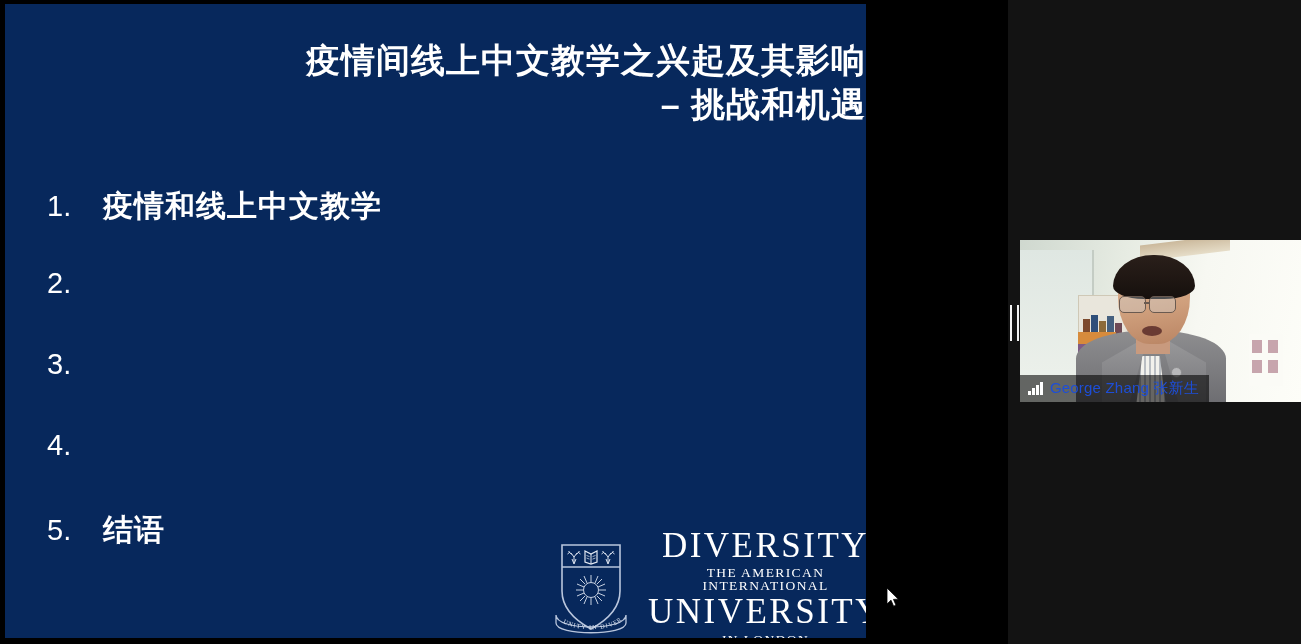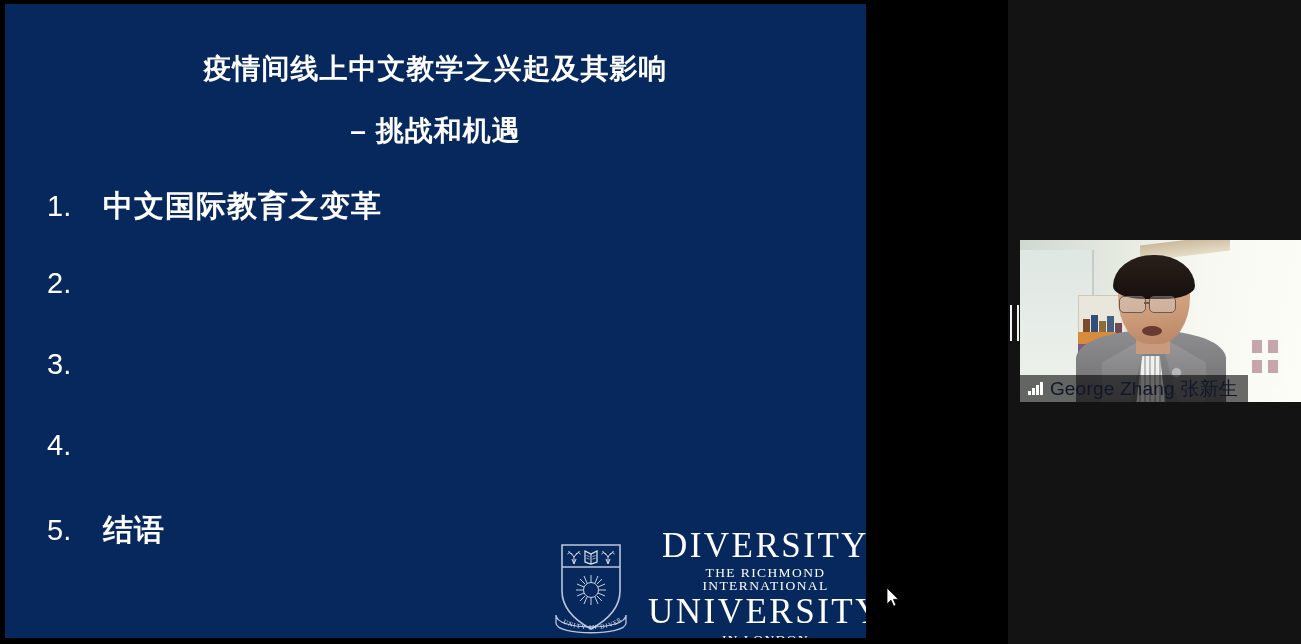--- a/index.html
+++ b/index.html
@@ -48,25 +48,25 @@
     height: 634px;
     background: #07285c;
     overflow: hidden;
   }
 
   .slide-title {
     position: absolute;
     left: 0;
     top: 34px;
     width: 861px;
-    text-align: center;
+    text-align: right;
     color: #ffffff;
-    font-size: 28px;
+    font-size: 34px;
     font-weight: bold;
-    line-height: 62px;
+    line-height: 44px;
     letter-spacing: 1px;
     white-space: pre-line;
   }
 
   .agenda {
     position: absolute;
     left: 42px;
     top: 182px;
     width: 700px;
     margin: 0;
@@ -239,22 +239,22 @@
   .signal-icon {
     display: inline-flex; align-items: flex-end; gap: 1.5px;
     height: 12px; margin-right: 7px;
   }
   .signal-icon i { display: block; width: 2.6px; background: #ffffff; }
   .sb1 { height: 4px; }
   .sb2 { height: 7px; }
   .sb3 { height: 10px; }
   .sb4 { height: 13px; }
   .video-name {
-    color: #0f172a;
-    font-size: 19px;
+    color: #1d4ed8;
+    font-size: 15px;
     white-space: nowrap;
     letter-spacing: .2px;
   }
 
   
   .drag-handle {
     position: absolute;
     left: 1010px;
     top: 305px;
     width: 9px;
@@ -284,21 +284,21 @@
 
   <div class="slide-stage">
     <div class="slide">
 
       <div class="slide-title">疫情间线上中文教学之兴起及其影响
 – 挑战和机遇</div>
 
       <ul class="agenda">
         <li class="agenda-item">
           <span class="agenda-num">1.</span>
-          <span class="agenda-text">中文国际教育之变革</span>
+          <span class="agenda-text">疫情和线上中文教学</span>
         </li>
         <li class="agenda-item">
           <span class="agenda-num">2.</span>
         </li>
         <li class="agenda-item">
           <span class="agenda-num">3.</span>
         </li>
         <li class="agenda-item">
           <span class="agenda-num">4.</span>
         </li>
@@ -355,21 +355,21 @@
 
             <path d="M6 78 C6 94 76 94 76 78 L76 86 C76 99 6 99 6 86 Z" fill="none" stroke="#b9c6dd" stroke-width="1.3"></path>
             <path id="mottoPath" d="M11 84 C22 95 60 95 71 84" fill="none" stroke="none"></path>
             <text font-family="Liberation Serif, serif" font-size="6.2" fill="#dbe3f0" letter-spacing="1.1">
               <textPath href="#mottoPath" startOffset="4%">UNITY IN DIVERSITY</textPath>
             </text>
           </svg>
         </div>
         <div class="logo-word">
           <div class="logo-l1">DIVERSITY</div>
-          <div class="logo-l2">THE RICHMOND INTERNATIONAL</div>
+          <div class="logo-l2">THE AMERICAN INTERNATIONAL</div>
           <div class="logo-l3">UNIVERSITY</div>
           <div class="logo-l4">IN LONDON</div>
         </div>
       </div>
 
     </div>
   </div>
 
   <div class="video-tile">
     <div class="video-scene">

